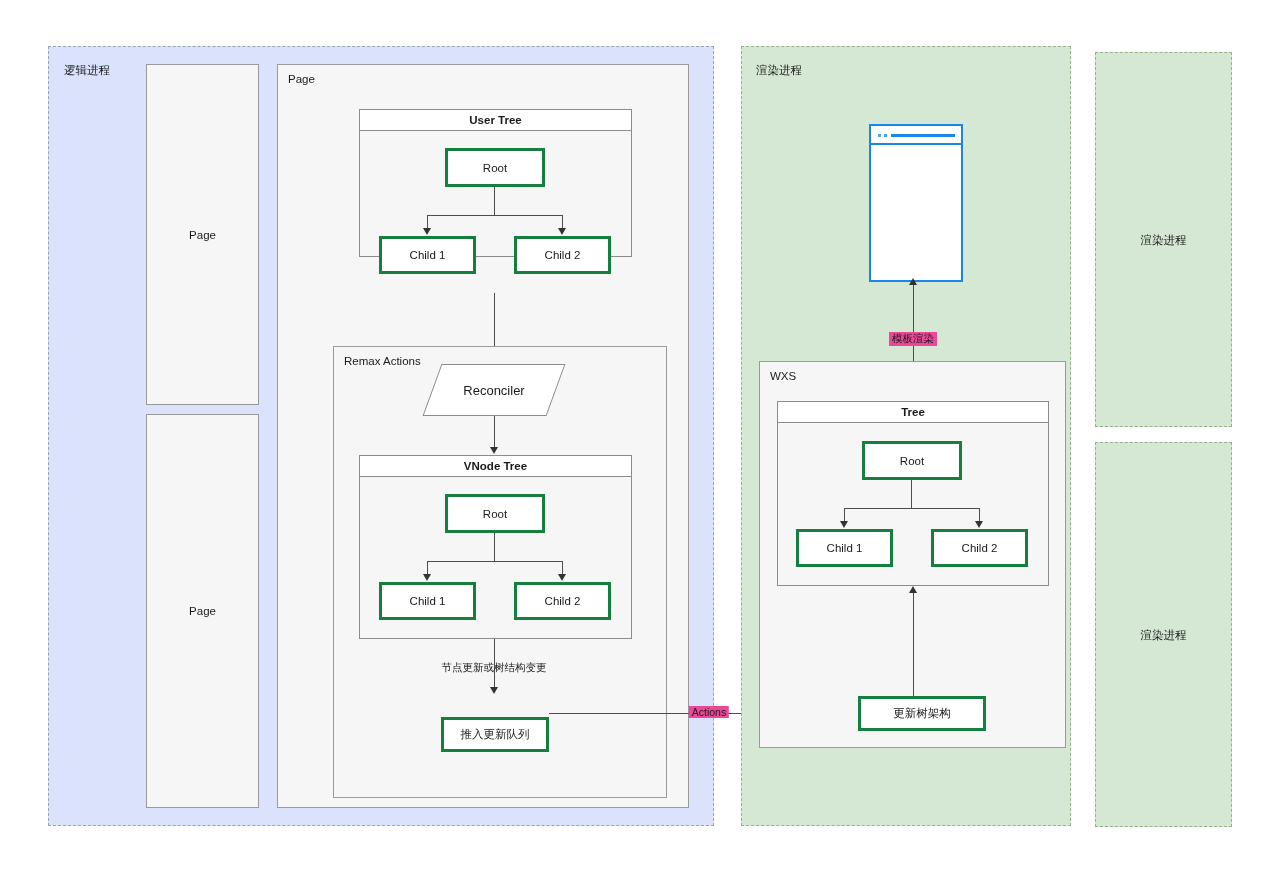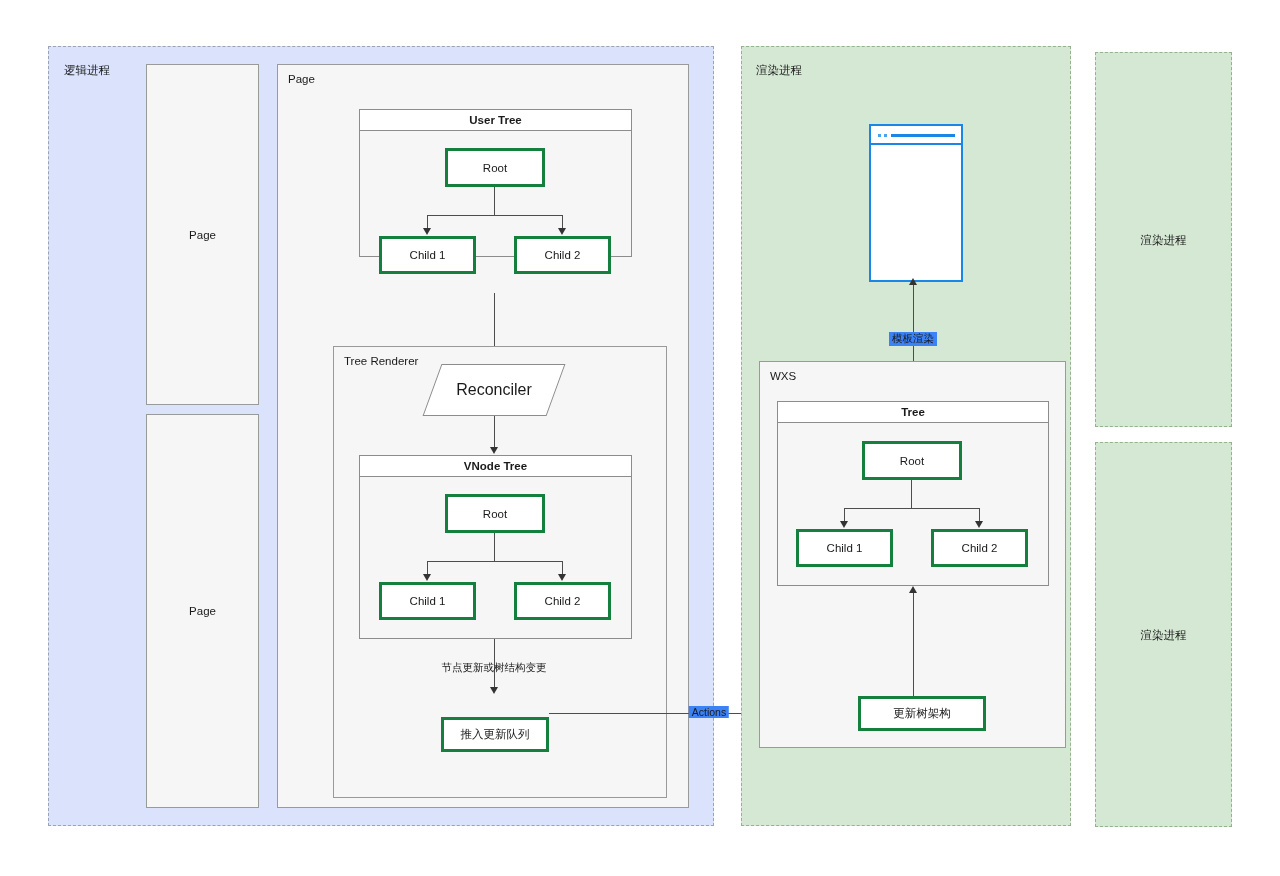--- a/index.html
+++ b/index.html
@@ -100,21 +100,21 @@
     background:#ffffff;
     border:1px solid #8c8c8c;
     transform:skewX(-20deg);
   }
   .parallelogram .plabel{
     position:absolute;
     inset:0;
     display:flex;
     align-items:center;
     justify-content:center;
-    font-size:16px;
+    font-size:13px;
     color:#1a1a1a;
   }
 
   
   .vline{position:absolute;width:1px;background:#4d4d4d;}
   .hline{position:absolute;height:1px;background:#4d4d4d;}
   .arrow-down{
     position:absolute;
     width:0;height:0;
     border-left:4.5px solid transparent;
@@ -133,21 +133,21 @@
     width:0;height:0;
     border-top:4.5px solid transparent;
     border-bottom:4.5px solid transparent;
     border-left:7px solid #333333;
   }
 
   .edge-label{
     position:absolute;
     font-size:10.5px;
     color:#1a1a1a;
-    background:#3b82f6;
+    background:#ec4899;
     padding:0 3px;
     white-space:nowrap;
     transform:translateX(-50%);
   }
   .edge-label.plain{background:transparent;}
 
   
   .phone{
     position:absolute;
     background:#ffffff;
@@ -209,21 +209,21 @@
   <div class="hline" style="left:427px;top:215px;width:136px;"></div>
   <div class="vline" style="left:427px;top:215px;height:14px;"></div>
   <div class="vline" style="left:562px;top:215px;height:14px;"></div>
   <div class="arrow-down" style="left:423px;top:228px;"></div>
   <div class="arrow-down" style="left:558px;top:228px;"></div>
 
   <div class="vline" style="left:494px;top:293px;height:55px;"></div>
   <div class="arrow-down" style="left:490px;top:347px;"></div>
 
   <div class="abs gbox" style="left:333px;top:346px;width:334px;height:452px;">
-    <span class="gbox-label">Tree Renderer</span>
+    <span class="gbox-label">Remax Actions</span>
   </div>
 
   <div class="parallelogram" style="left:432px;top:364px;width:124px;height:52px;">
     <div class="pshape"></div>
     <div class="plabel">Reconciler</div>
   </div>
 
   <div class="vline" style="left:494px;top:416px;height:32px;"></div>
   <div class="arrow-down" style="left:490px;top:447px;"></div>
 

